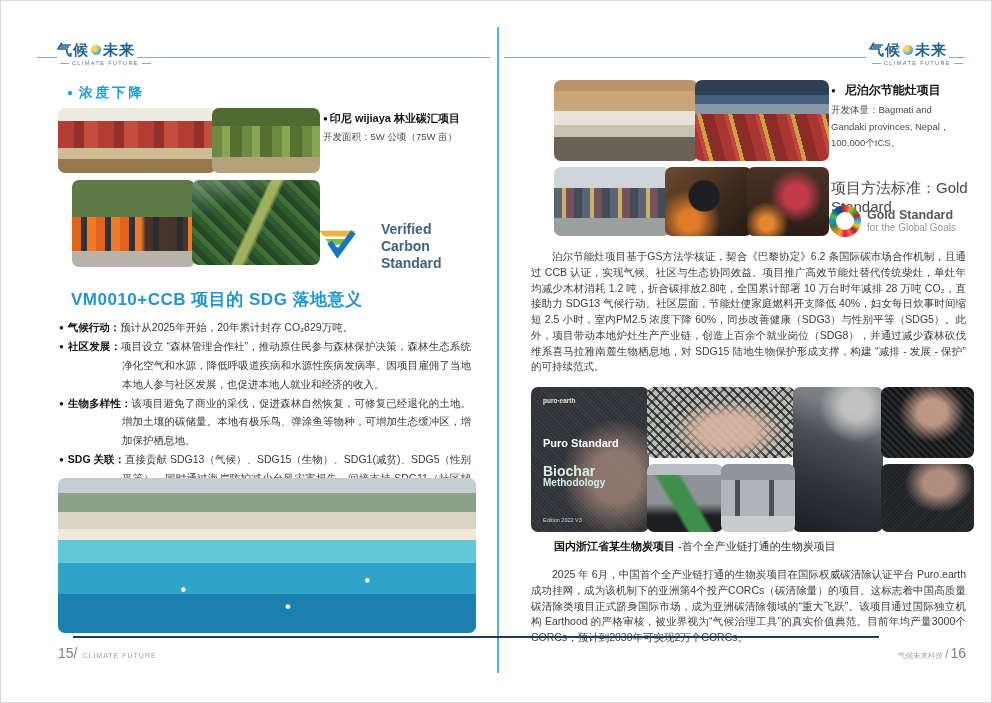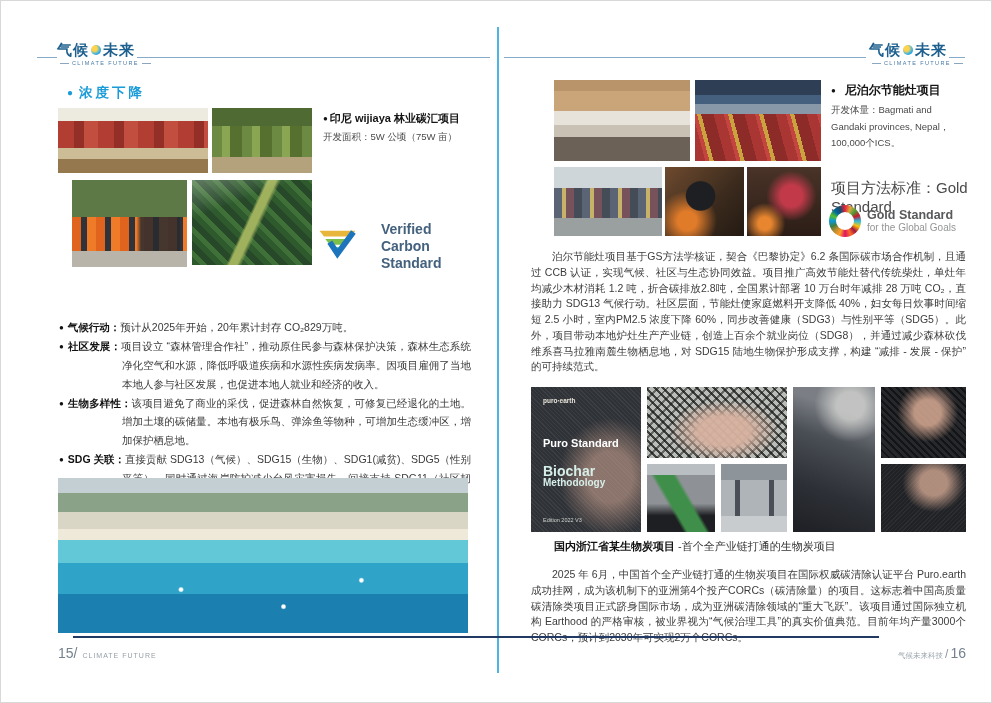--- a/index.html
+++ b/index.html
@@ -58,21 +58,21 @@
   #gs .txt{margin-left:6px;line-height:1.1;}
   #gs .l1{font-weight:bold;font-size:12.5px;color:#58595b;}
   #gs .l2{font-size:10px;color:#939598;}
   .para{position:absolute;width:435px;font-size:10.5px;line-height:1.5;text-align:justify;
         text-indent:2em;color:#3c3c3c;}
   #para1{left:530px;top:248px;}
   #para2{left:530px;top:566px;}
   #caption{left:553px;top:538px;font-size:11px;color:#333;}
   #caption .cb{font-weight:bold;color:#111;}
   
-  .ph{position:absolute;border-radius:0;}
+  .ph{position:absolute;border-radius:7px;padding-left:8px;}
   #p1{left:57px;top:107px;width:150px;height:65px;background-color:#a83a30;background-image:
       linear-gradient(180deg,#edeadf 0 20%,rgba(0,0,0,0) 20%),
       linear-gradient(180deg,rgba(0,0,0,0) 0 62%,#cdbd96 62% 78%,#96784f 78% 100%),
       repeating-linear-gradient(90deg,#b23d33 0 16px,#932f27 16px 26px,#c14e3e 26px 40px);}
   #p2{left:211px;top:107px;width:100px;height:65px;background-color:#67823e;background-image:
       linear-gradient(180deg,#4f6b33 0 28%,rgba(0,0,0,0) 28%),
       linear-gradient(180deg,rgba(0,0,0,0) 0 76%,#b3a27c 76%),
       repeating-linear-gradient(90deg,#6d8a42 0 10px,#8aa653 10px 18px,#55702f 18px 30px);}
   #p3{left:71px;top:179px;width:115px;height:87px;background-color:#4c6238;background-image:
       linear-gradient(180deg,#5d7a46 0 42%,rgba(0,0,0,0) 42%),
@@ -177,20 +177,21 @@
       <polygon points="13,17 51,17 44,26 20,26" fill="#7cbf4a"></polygon>
       <polygon points="22,30 42,30 32,43" fill="#2ab3a4"></polygon>
       <path d="M20 22 L32 40 L57 6" stroke="#1c75bc" stroke-width="9" fill="none"></path>
     </svg>
     <div class="txt">
       <div>Verified Carbon</div>
       <div>Standard</div>
     </div>
   </div>
 
+  <div id="heading-l" class="abs">VM0010+CCB 项目的 SDG 落地意义</div>
 
   <div id="bullets" class="abs">
     <div class="b-item">
       <span class="dot">●</span><span class="lab">气候行动：</span><span>预计从2025年开始，20年累计封存 CO₂829万吨。</span>
     </div>
     <div class="b-item">
       <span class="dot">●</span><span class="lab">社区发展：</span><span>项目设立 “森林管理合作社”，推动原住民参与森林保护决策，森林生态系统净化空气和水源，降低呼吸道疾病和水源性疾病发病率。因项目雇佣了当地本地人参与社区发展，也促进本地人就业和经济的收入。</span>
     </div>
     <div class="b-item">
       <span class="dot">●</span><span class="lab">生物多样性：</span><span>该项目避免了商业的采伐，促进森林自然恢复，可修复已经退化的土地。增加土壤的碳储量。本地有极乐鸟、弹涂鱼等物种，可增加生态缓冲区，增加保护栖息地。</span>

